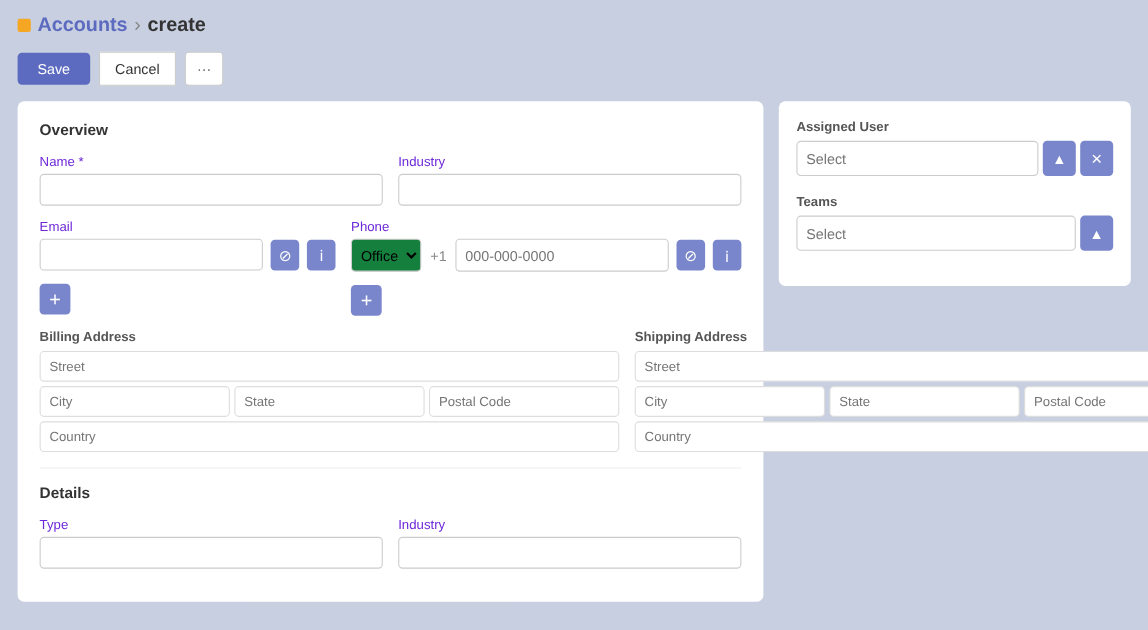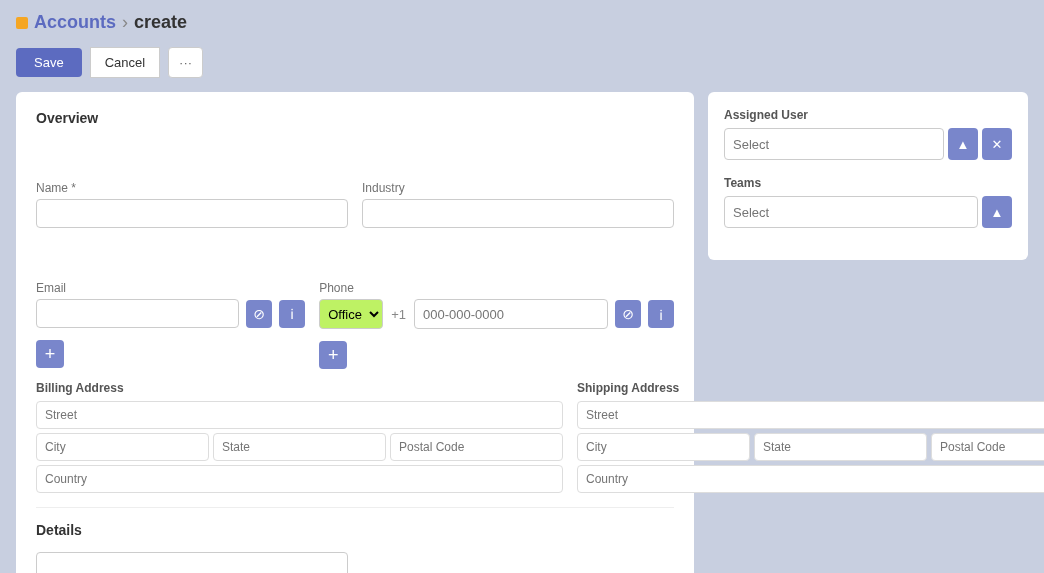--- a/index.html
+++ b/index.html
@@ -94,23 +94,22 @@
       gap: 14px;
       margin-bottom: 12px;
     }
     .form-group {
       display: flex;
       flex-direction: column;
       flex: 1;
     }
     .form-label {
       font-size: 12px;
-      color: #737373;
+      color: #6d28d9;
       margin-bottom: 4px;
-      margin-top: 41px;
     }
     .form-input {
       border: 1px solid #ccc;
       border-radius: 4px;
       padding: 6px 8px;
       font-size: 13px;
       color: #333;
       outline: none;
       width: 100%;
     }
@@ -156,21 +155,21 @@
     .phone-row {
       display: flex;
       align-items: center;
       gap: 4px;
     }
     .phone-type-select {
       border: 1px solid #ccc;
       border-radius: 4px;
       padding: 6px 4px;
       font-size: 13px;
-      background: #bef264;
+      background: #15803d;
       height: 30px;
       cursor: pointer;
     }
     .phone-country-code {
       color: #888;
       font-size: 13px;
       padding: 0 4px;
     }
     .phone-input {
       border: 1px solid #ccc;
@@ -371,20 +370,21 @@
           </div>
         </div>
       </div>
     </div>
 
     <hr class="divider">
 
     <div class="section-title">Details</div>
     <div class="form-row">
       <div class="form-group">
+        <div class="form-label">Type</div>
         <input class="form-input" type="text" style="">
       </div>
       <div class="form-group">
         <div class="form-label">Industry</div>
         <input class="form-input" type="text" style="">
       </div>
     </div>
   </div>
 
   <div class="sidebar-card">

